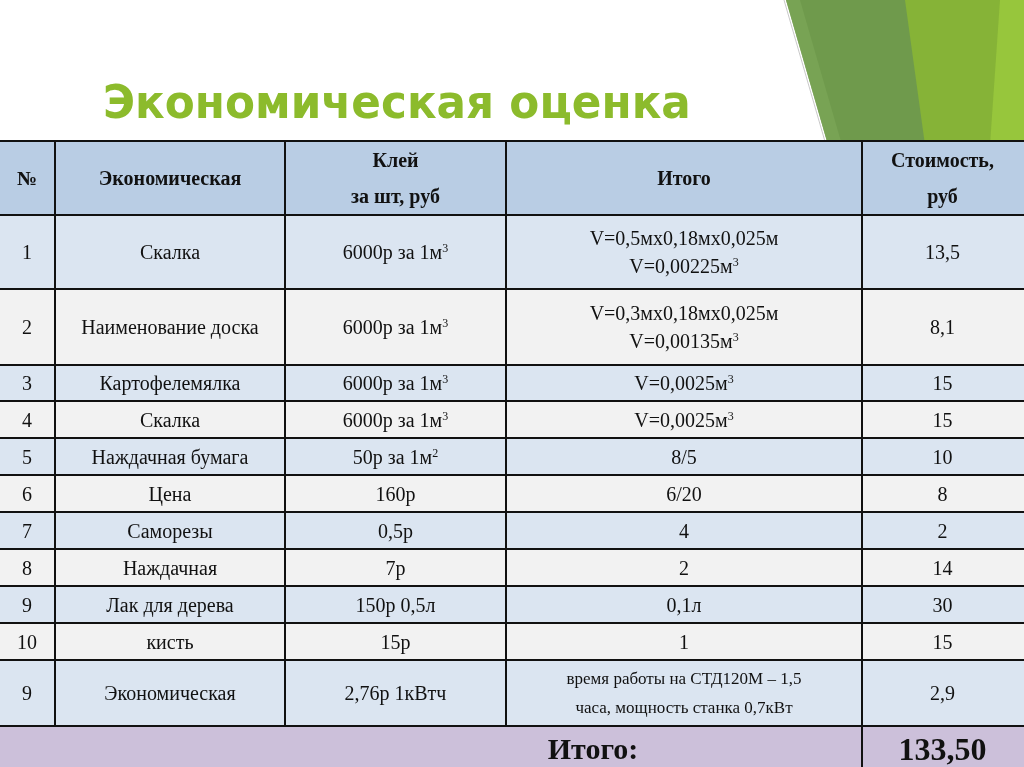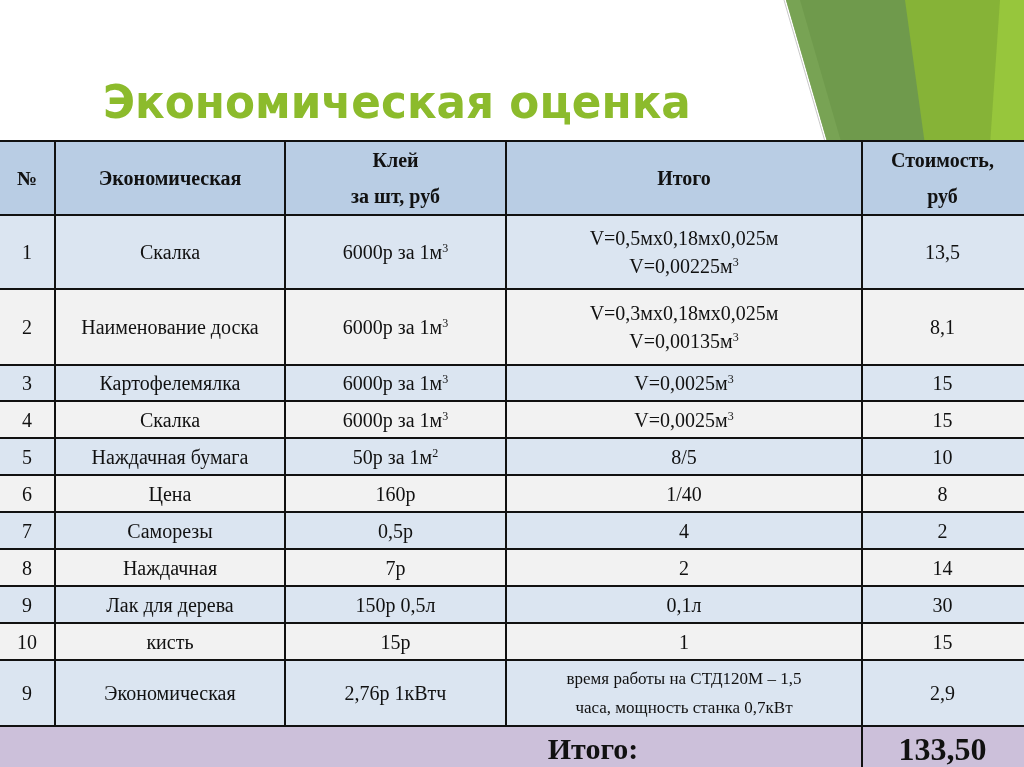--- a/index.html
+++ b/index.html
@@ -78,21 +78,21 @@
       <td>5</td>
       <td>Наждачная бумага</td>
       <td><span>50р за 1м</span><sup>2</sup></td>
       <td>8/5</td>
       <td style="padding-right:20px">10</td>
     </tr>
     <tr class="g" style="height:37px">
       <td>6</td>
       <td>Цена</td>
       <td>160р</td>
-      <td>1/40</td>
+      <td>6/20</td>
       <td style="padding-right:20px">8</td>
     </tr>
     <tr class="b" style="height:37px">
       <td>7</td>
       <td>Саморезы</td>
       <td>0,5р</td>
       <td>4</td>
       <td style="padding-right:20px">2</td>
     </tr>
     <tr class="g" style="height:37px">

